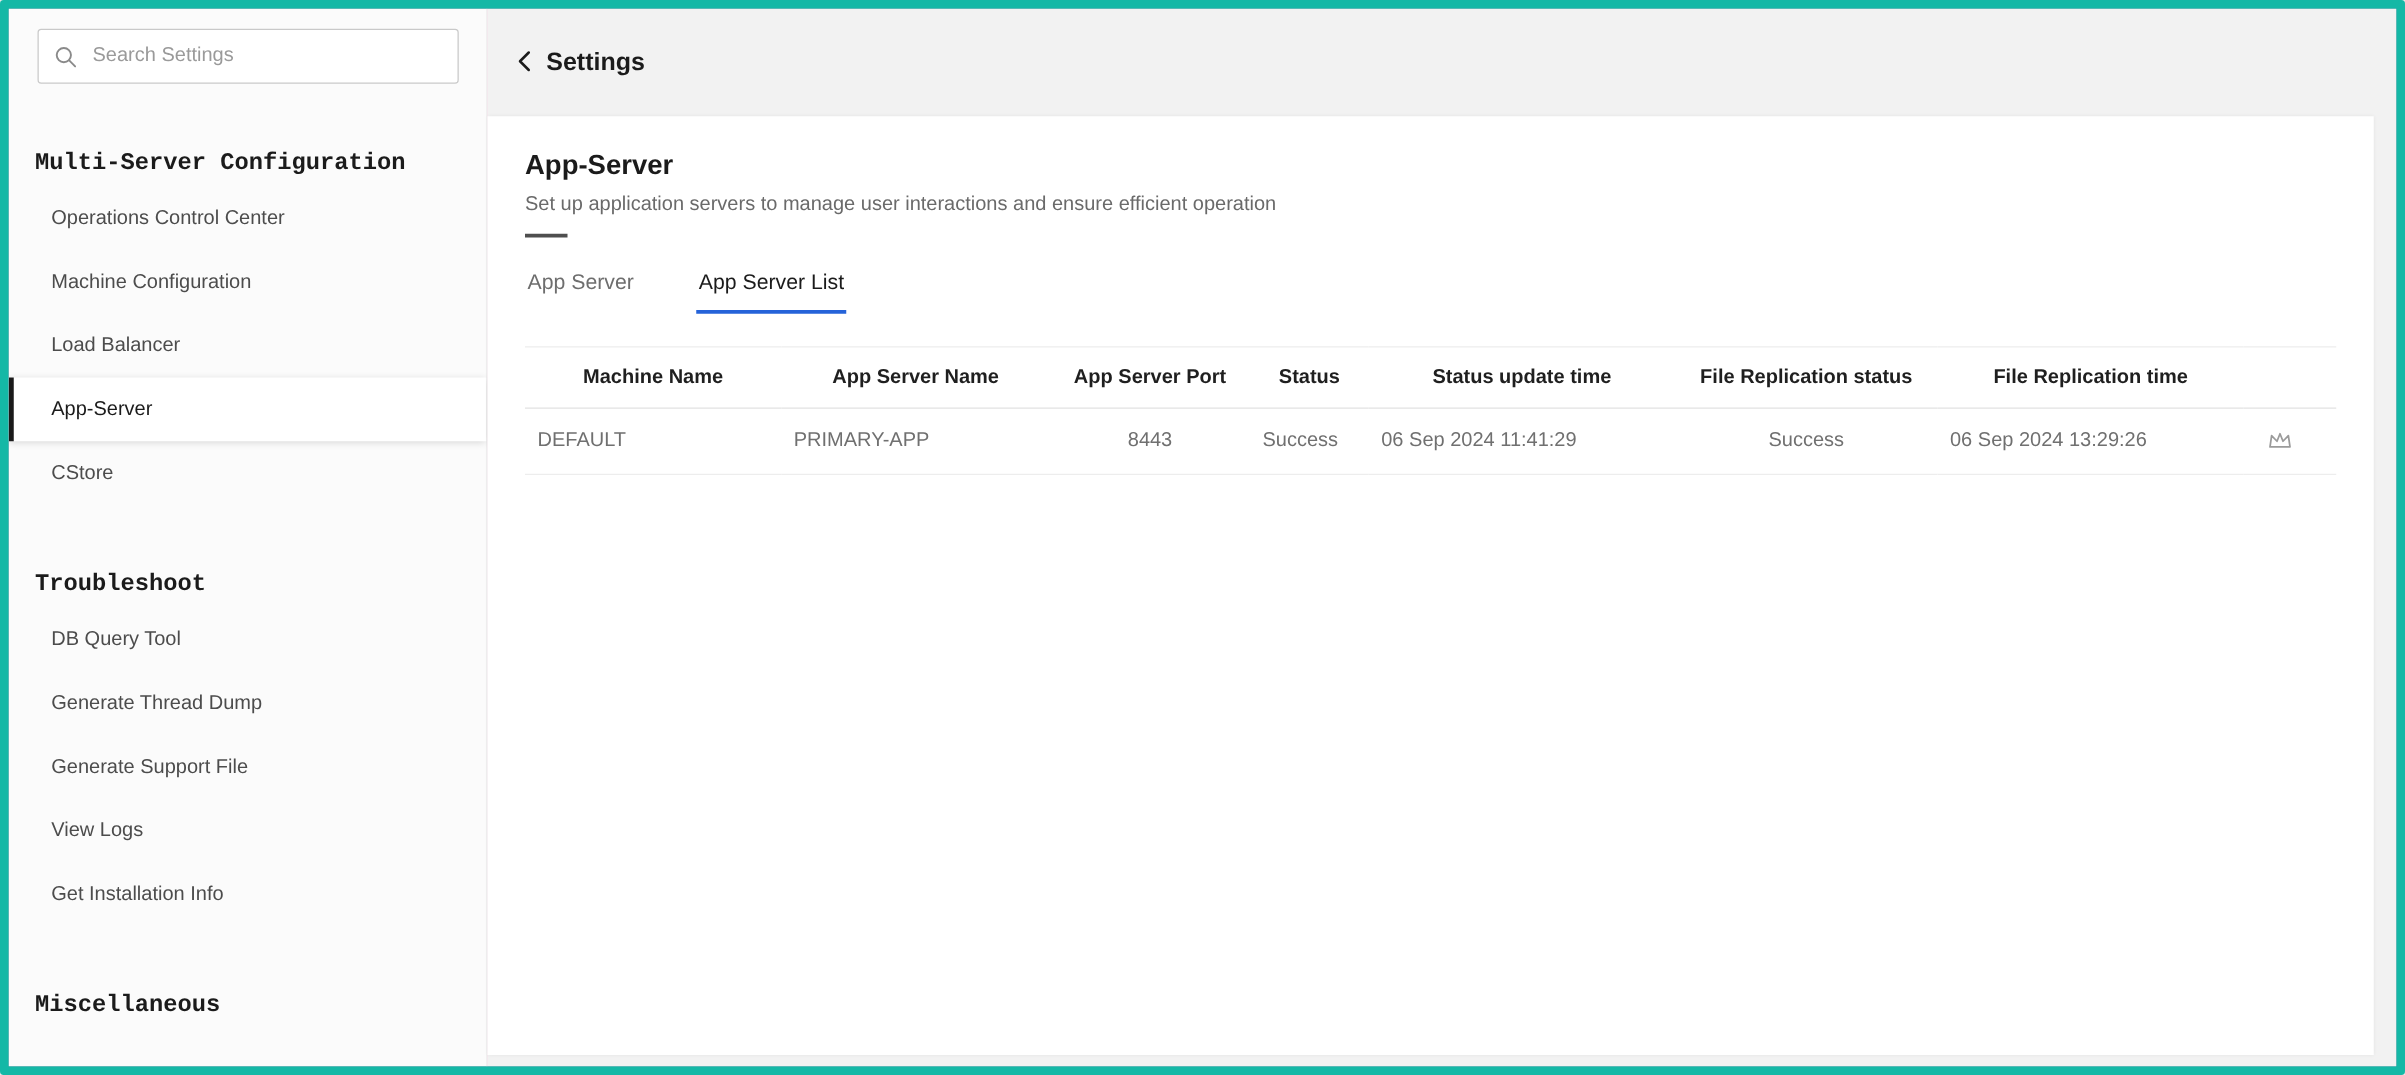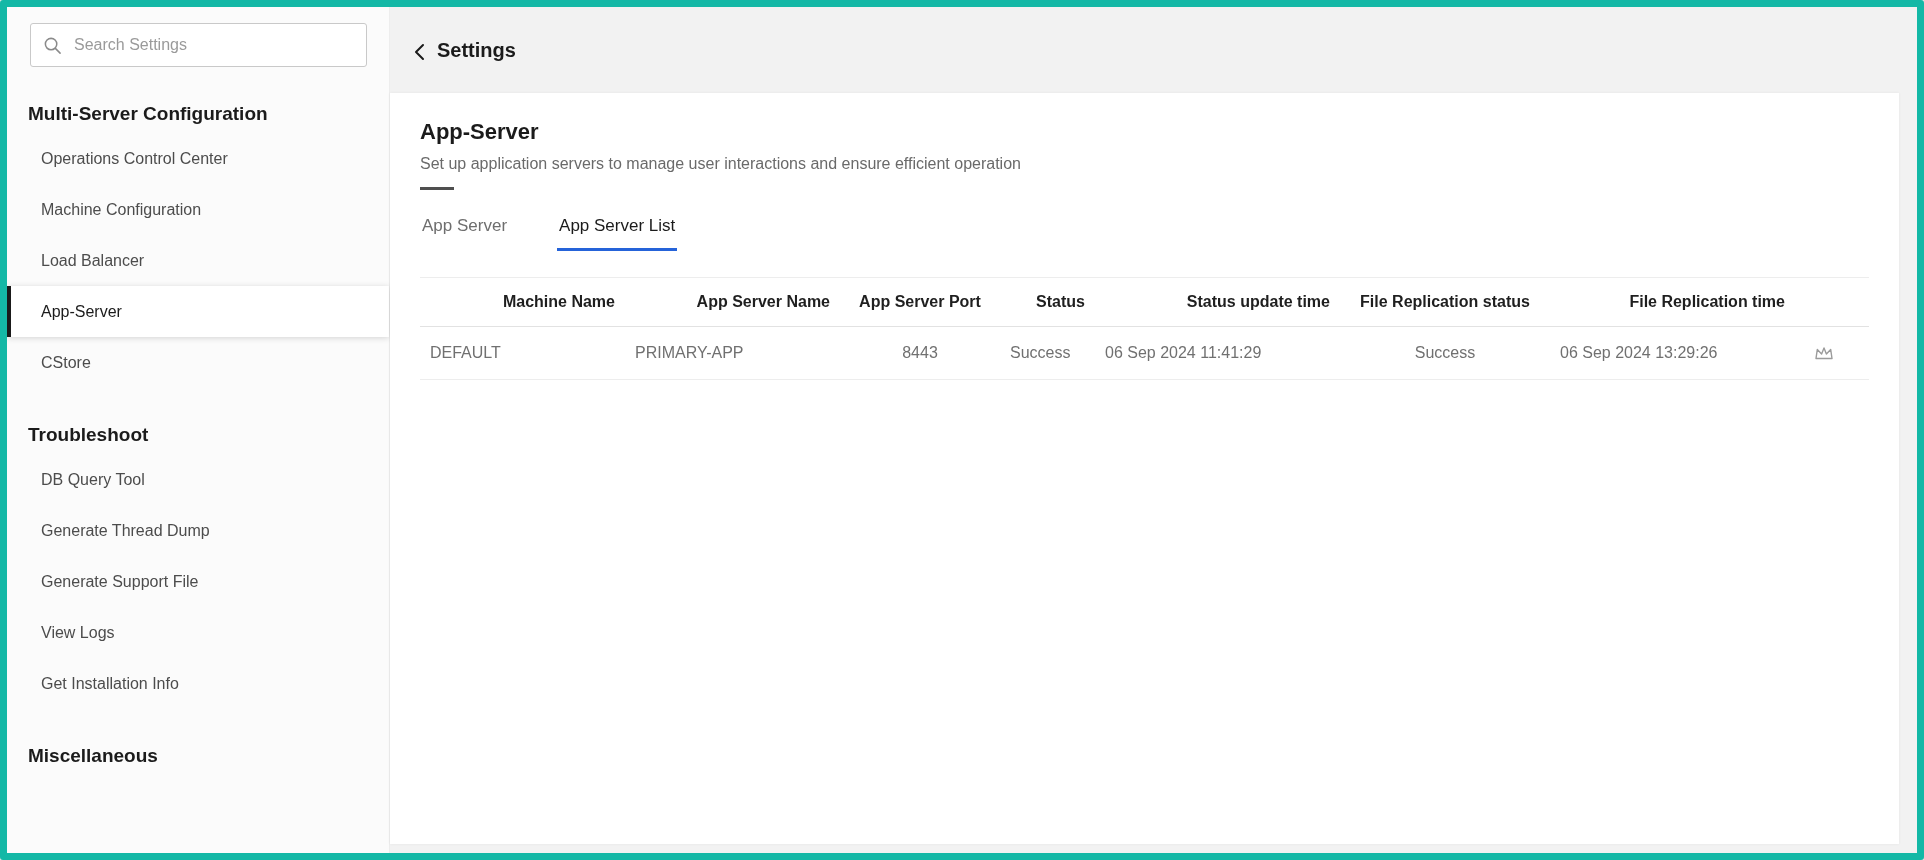--- a/index.html
+++ b/index.html
@@ -48,21 +48,22 @@
     background: transparent;
     font-family: inherit;
     min-width: 0;
   }
   .search-box input::placeholder { color: #9a9a9a; }
 
   .side-section-title {
     font-size: 19px;
     font-weight: 700;
     color: #1b1b1b;
-    margin: 36px 0 8px 21px;
+    margin: 52px 0 8px 21px;
+    font-family: Liberation Mono, monospace;
   }
   .nav-item {
     height: 51px;
     display: flex;
     align-items: center;
     padding-left: 34px;
     font-size: 16px;
     color: #4c4c4c;
     cursor: pointer;
     text-align: right;
@@ -84,21 +85,21 @@
     flex-direction: column;
   }
   .topbar {
     height: 86px;
     display: flex;
     align-items: center;
     padding-left: 22px;
   }
   .back-btn {
     display: flex;
-    align-items: flex-end;
+    align-items: flex-start;
     gap: 9px;
     cursor: pointer;
   }
   .topbar-title {
     font-size: 20px;
     font-weight: 700;
     color: #1b1b1b;
   }
 
   .card {
@@ -144,21 +145,21 @@
     border-bottom-color: #2563d9;
   }
 
   table.server-table {
     width: 100%;
     border-collapse: collapse;
     table-layout: fixed;
     margin-top: 26px;
   }
   .server-table th {
-    text-align: right;
+    text-align: center;
     font-size: 16px;
     font-weight: 600;
     color: #1f1f1f;
     padding: 15px 10px;
     border-top: 1px solid #ededed;
     border-bottom: 1px solid #e2e2e2;
     white-space: nowrap;
     overflow: visible;
   }
   .server-table td {

